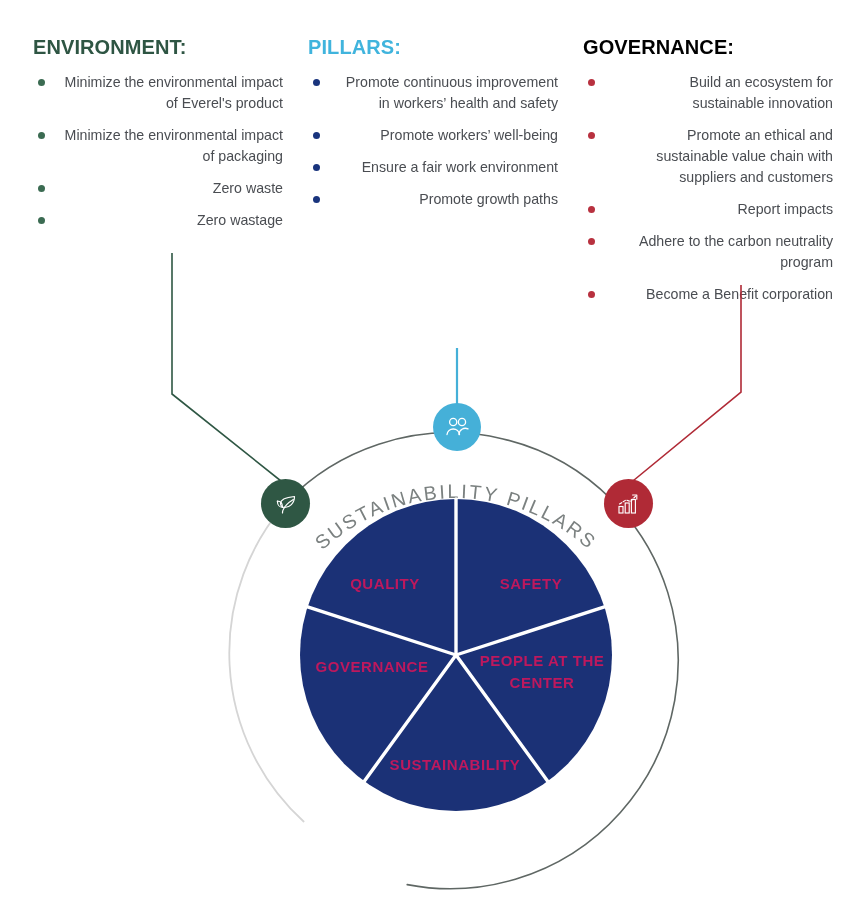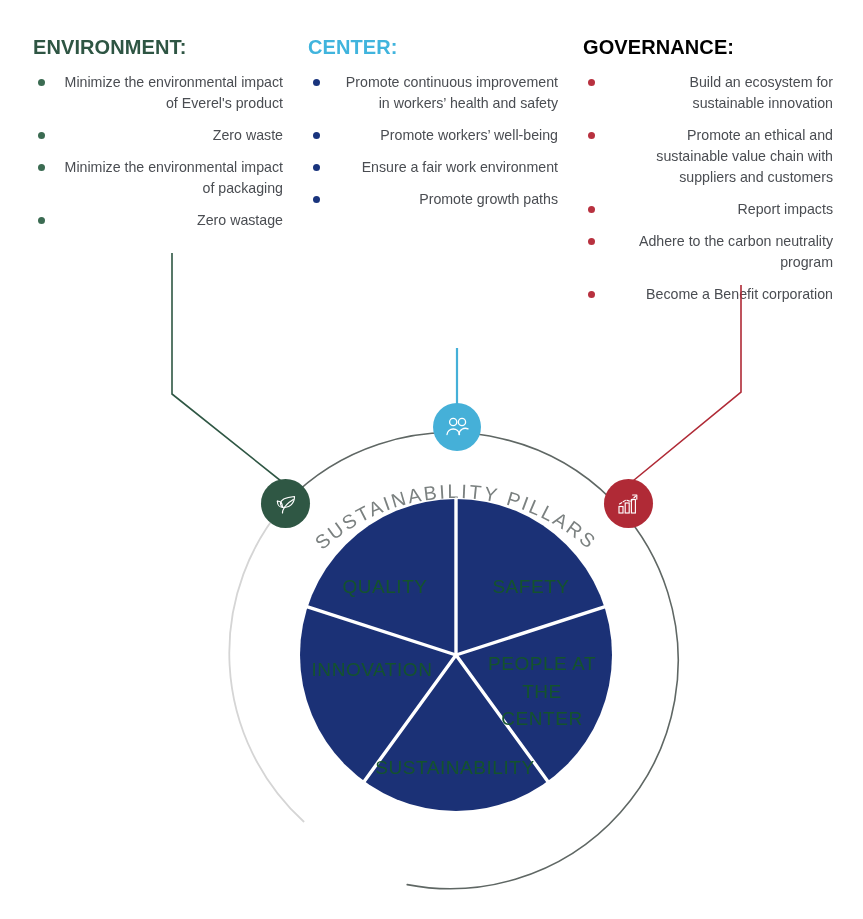--- a/index.html
+++ b/index.html
@@ -104,23 +104,23 @@
   .badge-governance {
     left: 604px; top: 479px;
     width: 49px; height: 49px;
     background: #b02a36;
   }
   .badge svg { display: block; }
 
   
   .pie-label {
     position: absolute;
-    color: #14532d;
-    font-size: 19px;
-    font-weight: normal;
+    color: #be185d;
+    font-size: 15px;
+    font-weight: bold;
     letter-spacing: 0.55px;
     text-align: center;
     line-height: 1.45;
     pointer-events: none;
     white-space: pre-line;
   }
   .label-safety        { left: 471px; top: 573px; width: 120px; }
   .label-people        { left: 476px; top: 650px; width: 132px; }
   .label-collaboration { left: 375px; top: 754px; width: 160px; }
   .label-innovation    { left: 303px; top: 656px; width: 138px; }
@@ -133,35 +133,35 @@
 
   <div class="column col-environment">
     <h2 class="col-title">ENVIRONMENT:</h2>
     <ul class="bullet-list">
       <li class="bullet-item">
         <span class="bullet-dot"></span>
         <span>Minimize the environmental impact of Everel's product</span>
       </li>
       <li class="bullet-item">
         <span class="bullet-dot"></span>
+        <span>Minimize the environmental impact of packaging</span>
+      </li>
+      <li class="bullet-item">
+        <span class="bullet-dot"></span>
         <span>Zero waste</span>
-      </li>
-      <li class="bullet-item">
-        <span class="bullet-dot"></span>
-        <span>Minimize the environmental impact of packaging</span>
       </li>
       <li class="bullet-item">
         <span class="bullet-dot"></span>
         <span>Zero wastage</span>
       </li>
     </ul>
   </div>
 
   <div class="column col-social">
-    <h2 class="col-title">CENTER:</h2>
+    <h2 class="col-title">PILLARS:</h2>
     <ul class="bullet-list">
       <li class="bullet-item">
         <span class="bullet-dot"></span>
         <span>Promote continuous improvement in workers’ health and safety</span>
       </li>
       <li class="bullet-item">
         <span class="bullet-dot"></span>
         <span>Promote workers’ well-being</span>
       </li>
       <li class="bullet-item">
@@ -231,21 +231,21 @@
         <line x1="456" y1="655" x2="307.6" y2="606.8"></line>
       </g>
     </g>
   </svg>
 </div>
 
 <div class="pie-label label-safety">SAFETY</div>
 <div class="pie-label label-people">PEOPLE AT THE
 CENTER</div>
 <div class="pie-label label-collaboration">SUSTAINABILITY</div>
-<div class="pie-label label-innovation">INNOVATION</div>
+<div class="pie-label label-innovation">GOVERNANCE</div>
 <div class="pie-label label-quality">QUALITY</div>
 
 <div class="badge badge-environment">
   <span>
     <svg width="26" height="26" viewBox="0 0 26 26">
       <path d="M21.5 5.5c0 7-5.2 11-9.6 11-2.6 0-4.4-1.6-4.4-3.9 0-4.4 5.6-6.3 14-7.1z" fill="none" stroke="#ffffff" stroke-width="1.2" stroke-linejoin="round"></path>
       <path d="M4.4 10.2c0 3.8 2.3 6.1 5.1 6.1" fill="none" stroke="#ffffff" stroke-width="1.2" stroke-linecap="round"></path>
       <path d="M4.4 10.2c3.4 0 5.1 2.3 5.1 6.1" fill="none" stroke="#ffffff" stroke-width="1.2" stroke-linecap="round"></path>
       <path d="M9.5 22.0c0-4.2 3.5-8.8 10.8-13.4" fill="none" stroke="#ffffff" stroke-width="1.2" stroke-linecap="round"></path>
     </svg>

